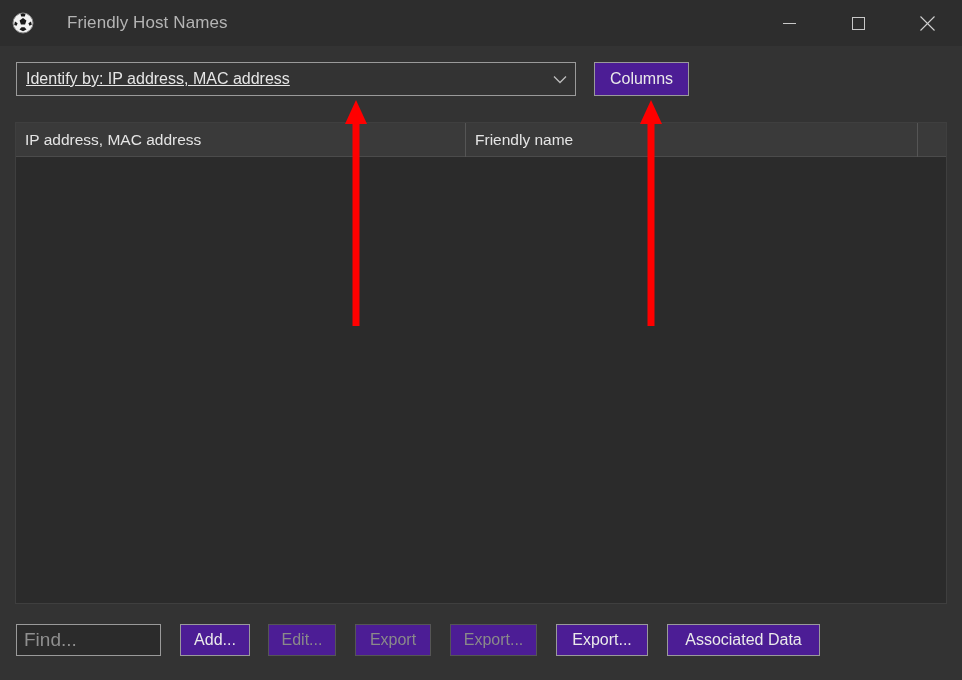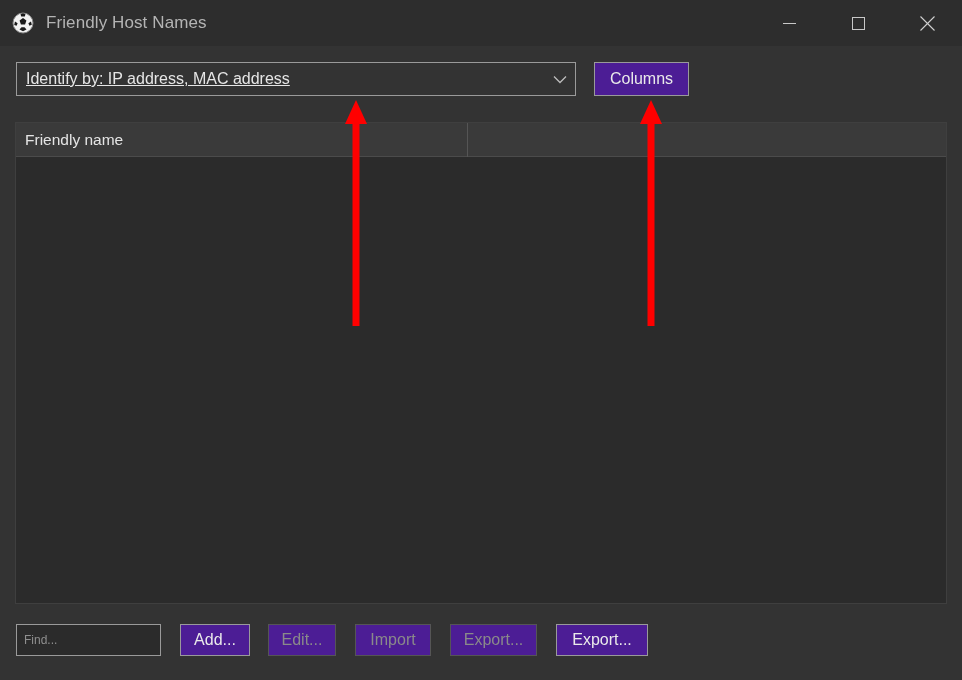--- a/index.html
+++ b/index.html
@@ -13,21 +13,21 @@
     position: relative;
     width: 962px; height: 680px;
     background: #333333;
   }
 
   
   .titlebar {
     position: absolute; left: 0; top: 0;
     width: 962px; height: 46px;
     background: #2d2d2d;
-    display: flex; align-items: center;
+    display: flex; align-items: center; gap: 21px;
   }
   .title-icon {
     margin-left: 12px;
     width: 22px; height: 22px;
     display: block;
   }
   .title-text {
     margin-left: 12px;
     font-size: 17px;
     color: #b4b4b4;
@@ -117,21 +117,21 @@
     background: #2b2b2b;
   }
 
   
   .find-input {
     position: absolute; left: 16px; top: 624px;
     width: 145px; height: 32px;
     background: #2b2b2b;
     border: 1px solid #9a9a9a;
     color: #8f8f8f;
-    font-size: 12px;
+    font-size: 19px;
     font-family: "Liberation Sans", sans-serif;
     padding: 0 7px;
     outline: none;
   }
   .find-input::placeholder { color: #8f8f8f; opacity: 1; }
 
   .btn-add        { position: absolute; left: 180px; top: 624px; width: 70px;  height: 32px; }
   .btn-edit       { position: absolute; left: 268px; top: 624px; width: 68px;  height: 32px; }
   .btn-delete     { position: absolute; left: 355px; top: 624px; width: 76px;  height: 32px; }
   .btn-export     { position: absolute; left: 450px; top: 624px; width: 87px;  height: 32px; }
@@ -186,32 +186,34 @@
       <svg width="14" height="9" viewBox="0 0 14 9">
           <polyline points="1,1.5 7,7.5 13,1.5" fill="none" stroke="#bdbdbd" stroke-width="1.3"></polyline>
         </svg>
     </span>
   </div>
 
   <div class="btn btn-columns">Columns</div>
 
   <div class="table">
     <div class="thead">
+      <div class="th th-0">IP address, MAC address</div>
       <div class="th th-1">Friendly name</div>
       <div class="th th-2"></div>
     </div>
     <div class="tbody"></div>
   </div>
 
   <input class="find-input" type="text" placeholder="Find..." style="">
   <div class="btn btn-add">Add...</div>
   <div class="btn btn-edit disabled">Edit...</div>
-  <div class="btn btn-delete disabled">Import</div>
+  <div class="btn btn-delete disabled">Export</div>
   <div class="btn btn-export disabled">Export...</div>
   <div class="btn btn-import">Export...</div>
+  <div class="btn btn-assoc">Associated Data</div>
 
   <span class="arrow arrow-1">
     <svg width="30" height="230" viewBox="0 0 30 230">
       <polygon points="15,2 26,26 4,26" fill="#ff0000"></polygon>
       <rect x="11.5" y="24" width="7" height="204" fill="#ff0000"></rect>
     </svg>
   </span>
   <span class="arrow arrow-2">
     <svg width="30" height="230" viewBox="0 0 30 230">
       <polygon points="15,2 26,26 4,26" fill="#ff0000"></polygon>

